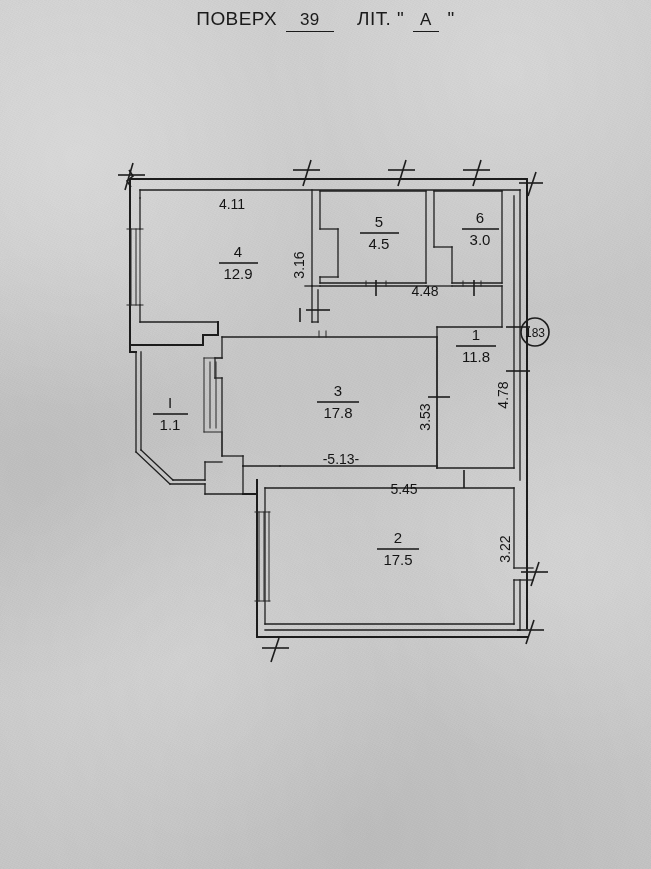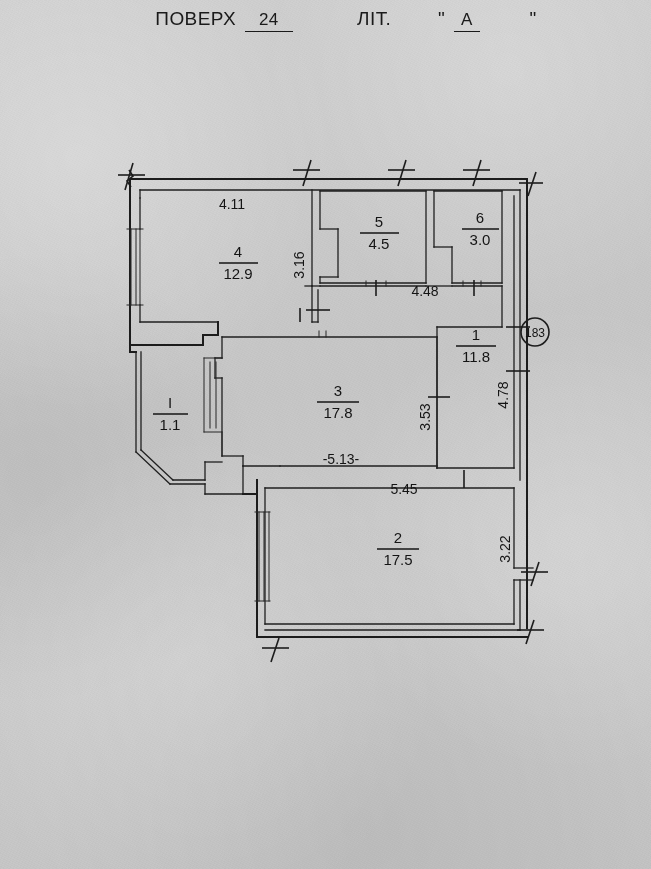--- a/index.html
+++ b/index.html
@@ -48,21 +48,21 @@
     top: 8px;
     left: 0;
     width: 651px;
     text-align: center;
     z-index: 4;
     color: #1a1a1a;
     font-size: 19px;
     letter-spacing: 0.4px;
     white-space: nowrap;
   }
-  #header .seg { display: inline-block; vertical-align: baseline; margin-left: 41px; }
+  #header .seg { display: inline-block; vertical-align: baseline; }
   #header .blank {
     display: inline-block;
     border-bottom: 1.6px solid #1a1a1a;
     padding: 0 7px 1px 7px;
     margin: 0 3px;
     min-width: 34px;
     text-align: center;
     font-size: 17px;
   }
   #header .blank.small { min-width: 16px; padding: 0 5px 1px 5px; }
@@ -93,21 +93,21 @@
   .frac-rule   { stroke: #141414; stroke-width: 1.4; }
 </style>
 </head>
 <body>
 
 <div id="paper-texture"></div>
 <div id="grain"></div>
 
 <div id="header">
   <span class="seg">ПОВЕРХ</span>
-  <span class="blank">24</span>
+  <span class="blank">39</span>
   <span class="gap"></span>
   <span class="seg">ЛІТ.</span>
   <span class="seg">"</span>
   <span class="blank small">А</span>
   <span class="seg">"</span>
 </div>
 
 <svg id="plan-svg" viewBox="0 0 651 869">
 
   <g>

